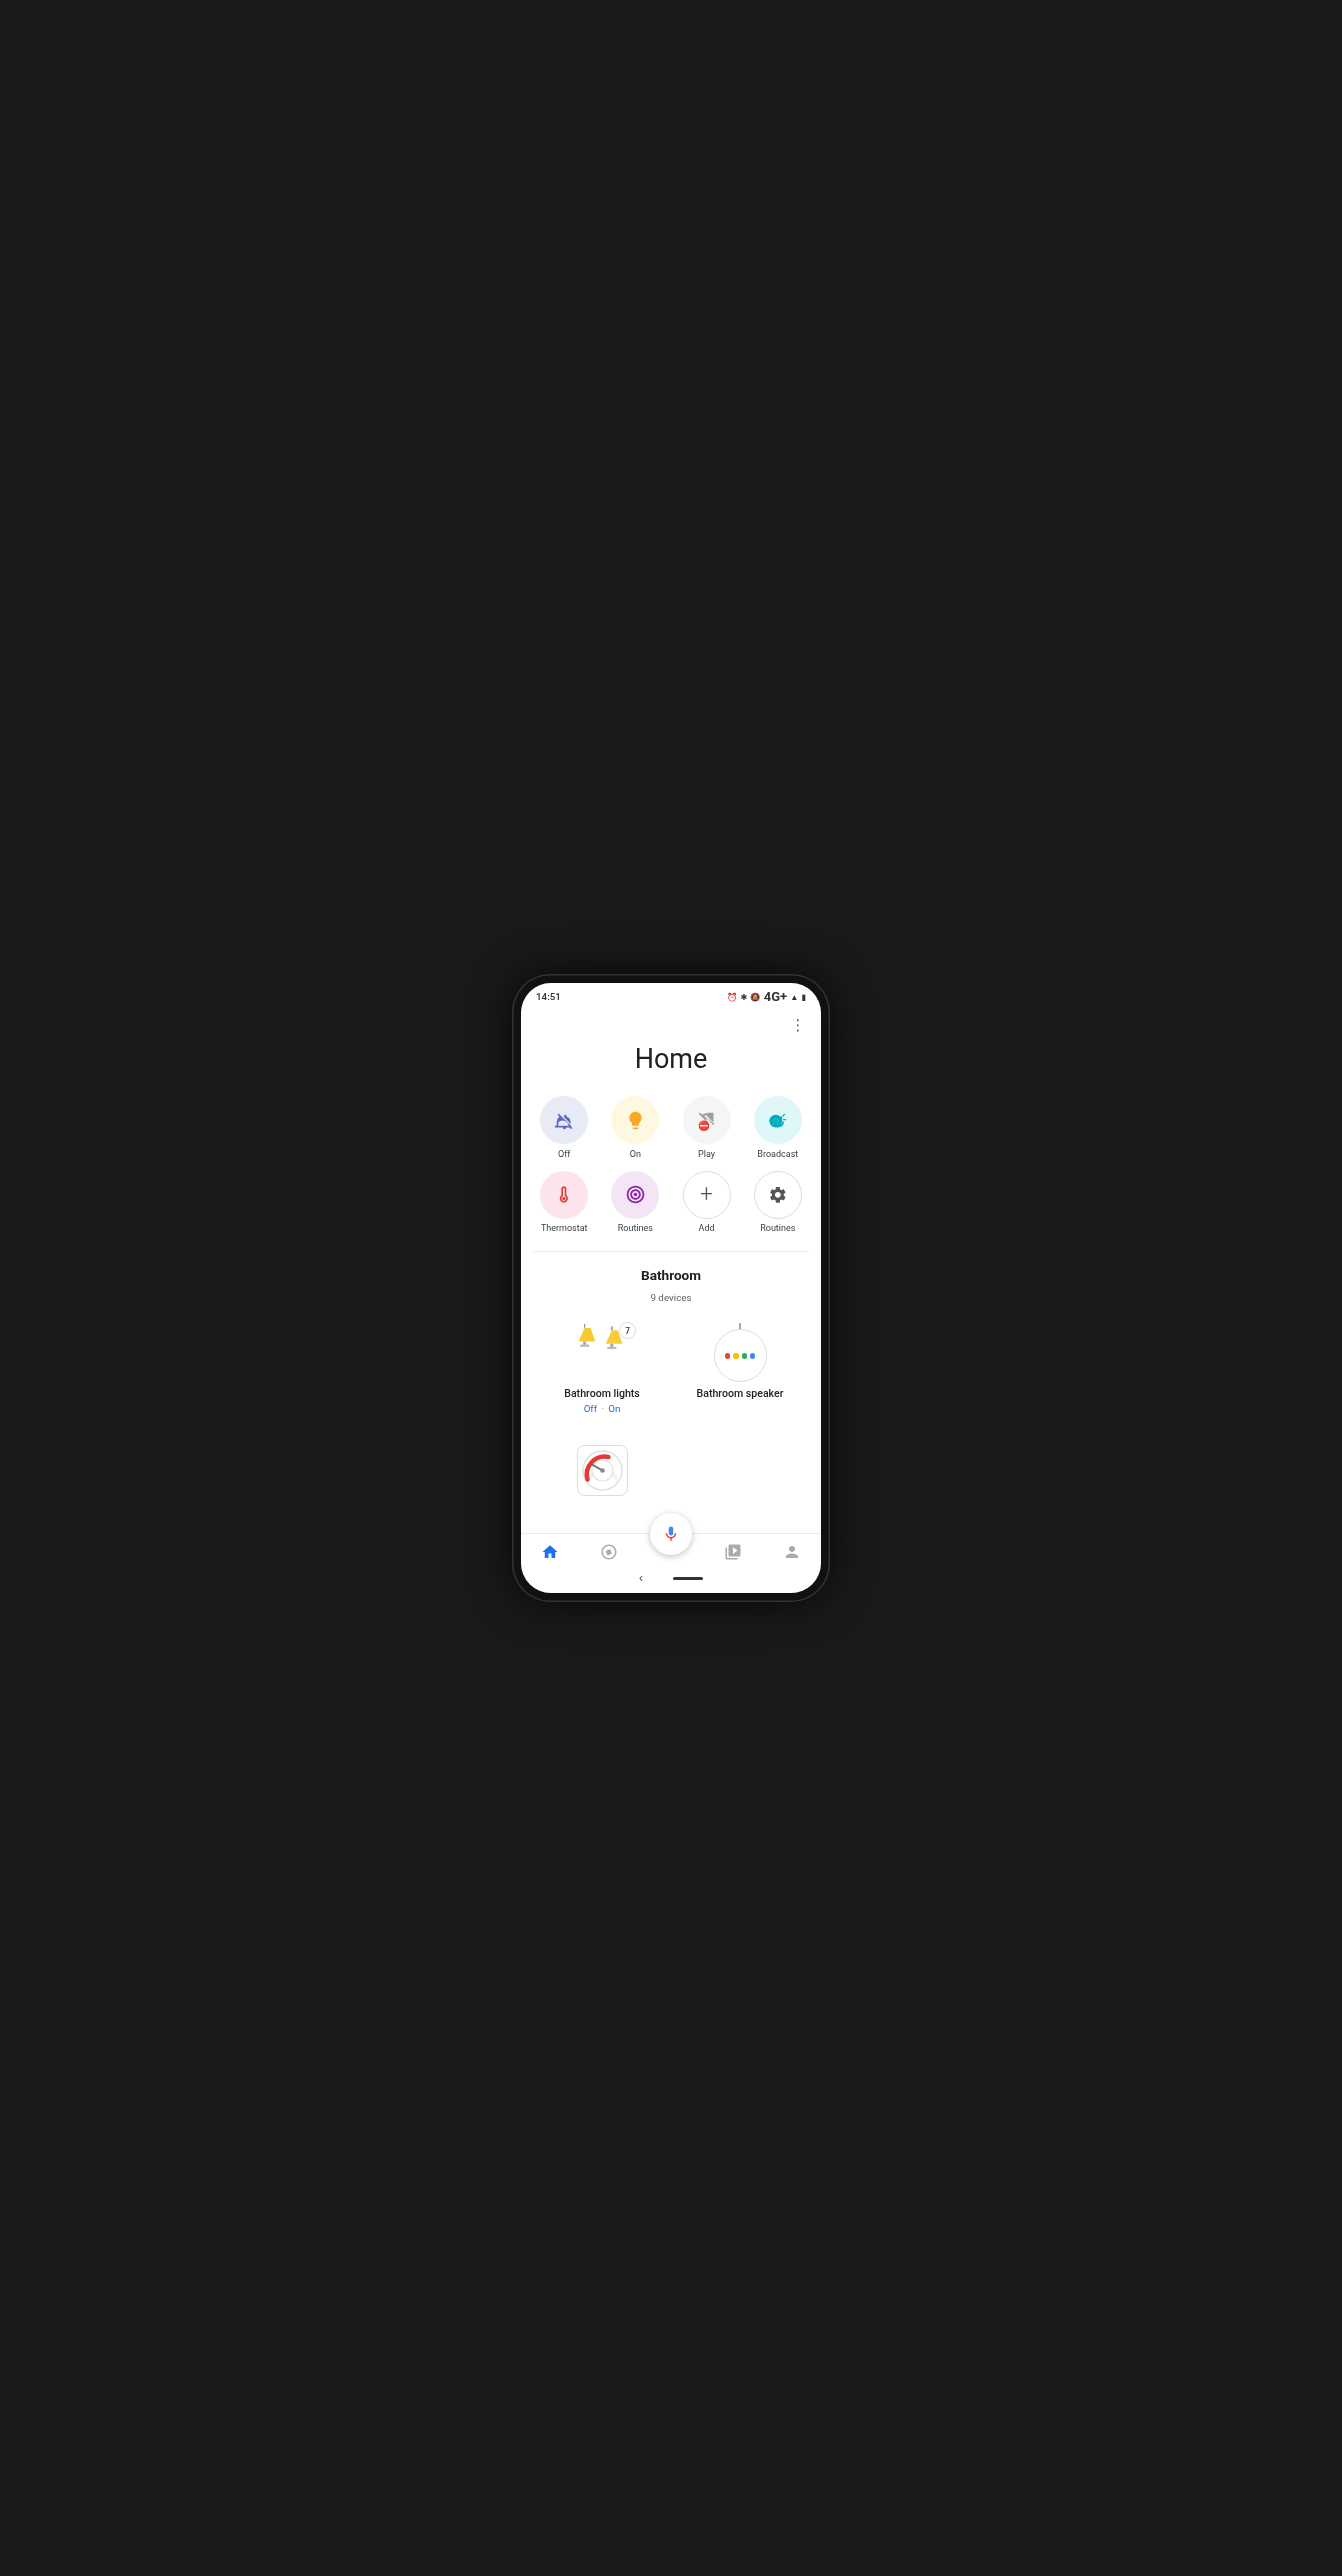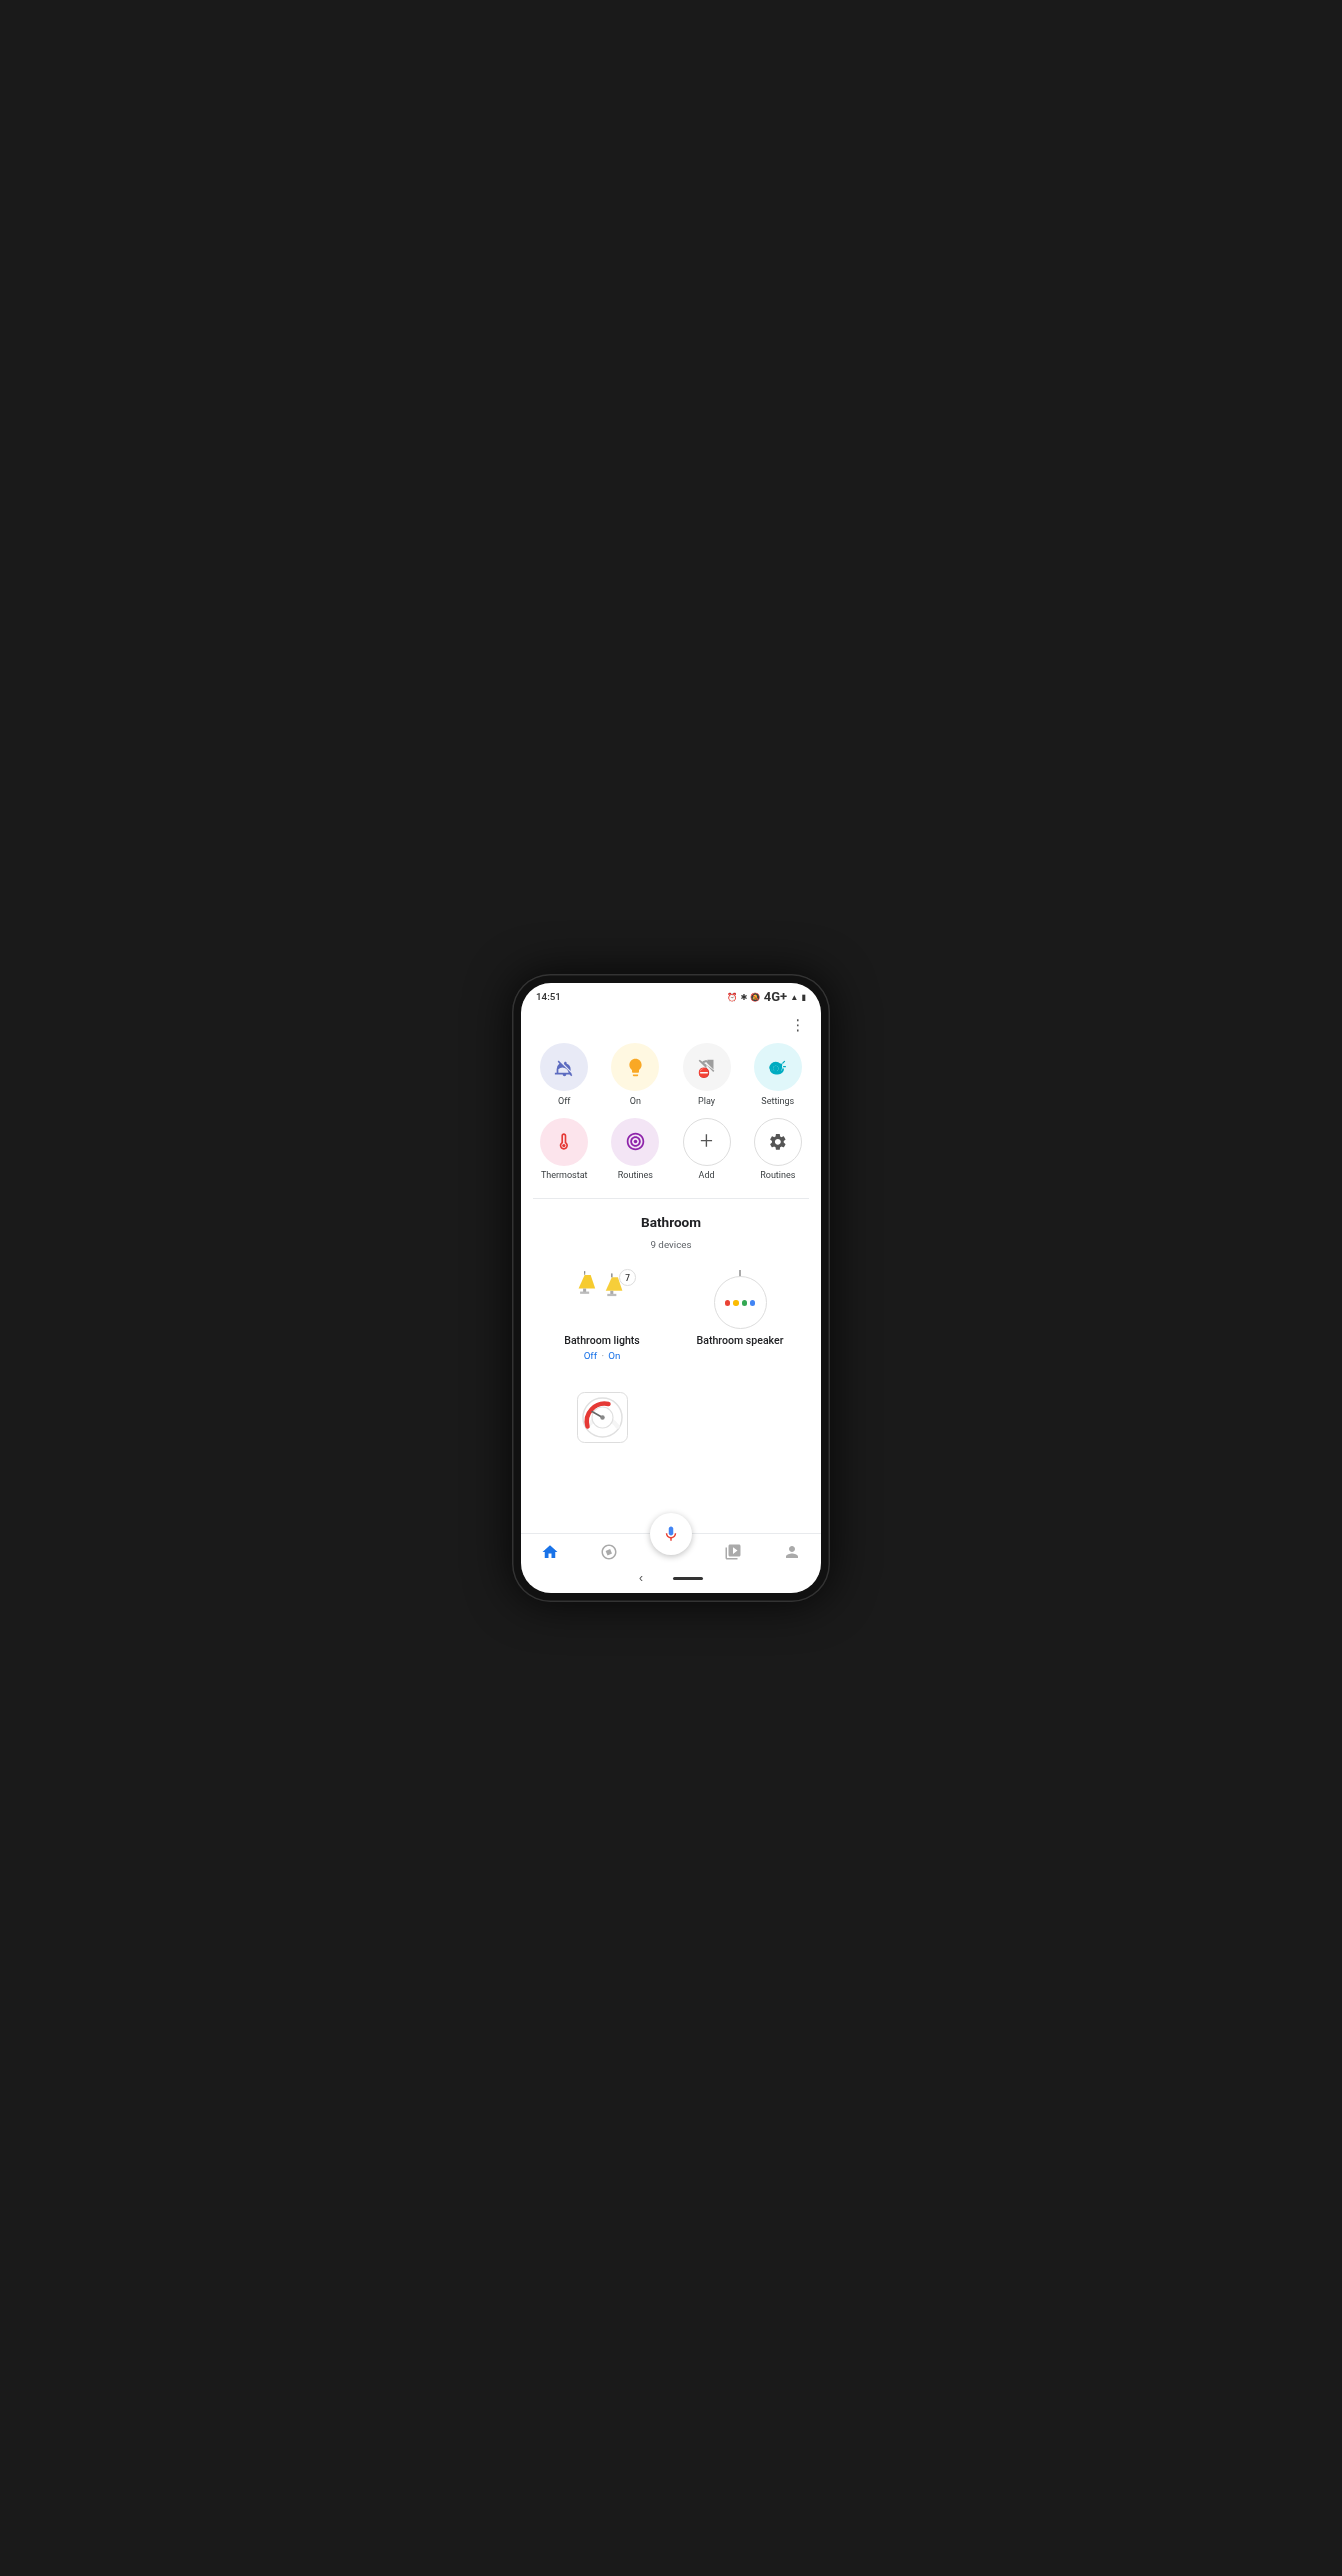--- a/index.html
+++ b/index.html
@@ -341,20 +341,21 @@
         <span class="status-icon">▮</span>
       </div>
     </div>
 
     <div class="app-content">
 
       <div class="top-bar">
         <button class="more-btn">⋮</button>
       </div>
 
+      <h1 class="home-title">Home</h1>
 
       <div class="quick-grid">
 
         <div class="quick-item">
           <div class="quick-circle circle-off">
             <svg width="21" height="21" viewBox="0 0 24 24">
               <path d="M20 18.69L7.84 6.54 6.72 5.43 5.43 4.14 4.14 5.43l2.05 2.05A9 9 0 003 14.05V18H1v2h16.73l2 2L21 20.69l-1-1.01zM5 18v-3.95A7 7 0 0116.73 18H5zm7 4c1.1 0 2-.9 2-2h-4c0 1.1.9 2 2 2zm7-8.05V14c0-3.07-1.64-5.64-4.5-6.32V7c0-.83-.67-1.5-1.5-1.5s-1.5.67-1.5 1.5v.68c-.15.03-.29.08-.44.12L19 15.88c-.01-.63-.02-.04-.02.05V14z" fill="#5c6bc0"></path>
             </svg>
           </div>
           <span class="quick-label">Off</span>
@@ -383,21 +384,21 @@
           <div class="quick-circle circle-broadcast">
             <svg width="23" height="21" viewBox="0 0 24 24">
               <circle cx="10" cy="13" r="3" fill="#00acc1"></circle>
               <path d="M10 7C6.69 7 4 9.69 4 13s2.69 6 6 6 6-2.69 6-6-2.69-6-6-6zm0 10c-2.21 0-4-1.79-4-4s1.79-4 4-4 4 1.79 4 4-1.79 4-4 4zm8.5-4c0 3.31-2.69 6-6 6" stroke="#00acc1" fill="none" stroke-width="2"></path>
               <path d="M16.5 13c0-3.58-2.92-6.5-6.5-6.5-3.58 0-6.5 2.92-6.5 6.5" stroke="#00acc1" fill="none" stroke-width="2"></path>
               <circle cx="16" cy="9" r="1.5" fill="#00acc1"></circle>
               <path d="M18 7l2-2" stroke="#00acc1" stroke-width="1.5" stroke-linecap="round"></path>
               <path d="M19 11h2" stroke="#00acc1" stroke-width="1.5" stroke-linecap="round"></path>
             </svg>
           </div>
-          <span class="quick-label">Settings</span>
+          <span class="quick-label">Broadcast</span>
         </div>
 
         <div class="quick-item">
           <div class="quick-circle circle-thermostat">
             <svg width="19.7" height="21" viewBox="0 0 24 24">
               <path d="M15 13V5c0-1.66-1.34-3-3-3S9 3.34 9 5v8c-1.21.91-2 2.37-2 4 0 2.76 2.24 5 5 5s5-2.24 5-5c0-1.63-.79-3.09-2-4zm-3 7c-1.65 0-3-1.35-3-3 0-1.3.84-2.4 2-2.82V5c0-.55.45-1 1-1s1 .45 1 1v9.18c1.16.42 2 1.52 2 2.82 0 1.65-1.35 3-3 3z" fill="#e53935"></path>
               <circle cx="12" cy="17" r="2" fill="#e53935"></circle>
             </svg>
           </div>
           <span class="quick-label">Thermostat</span>

